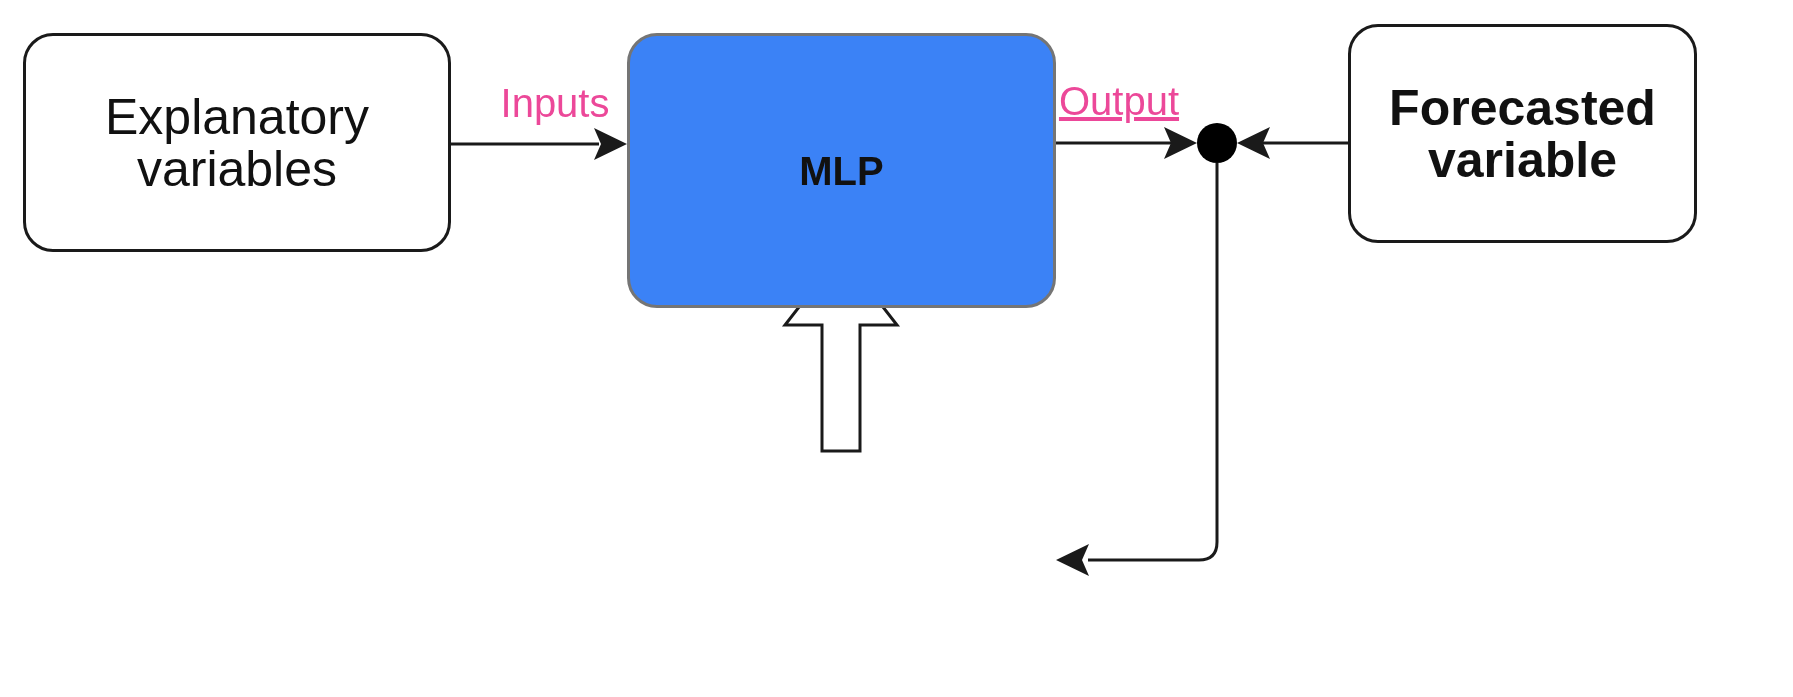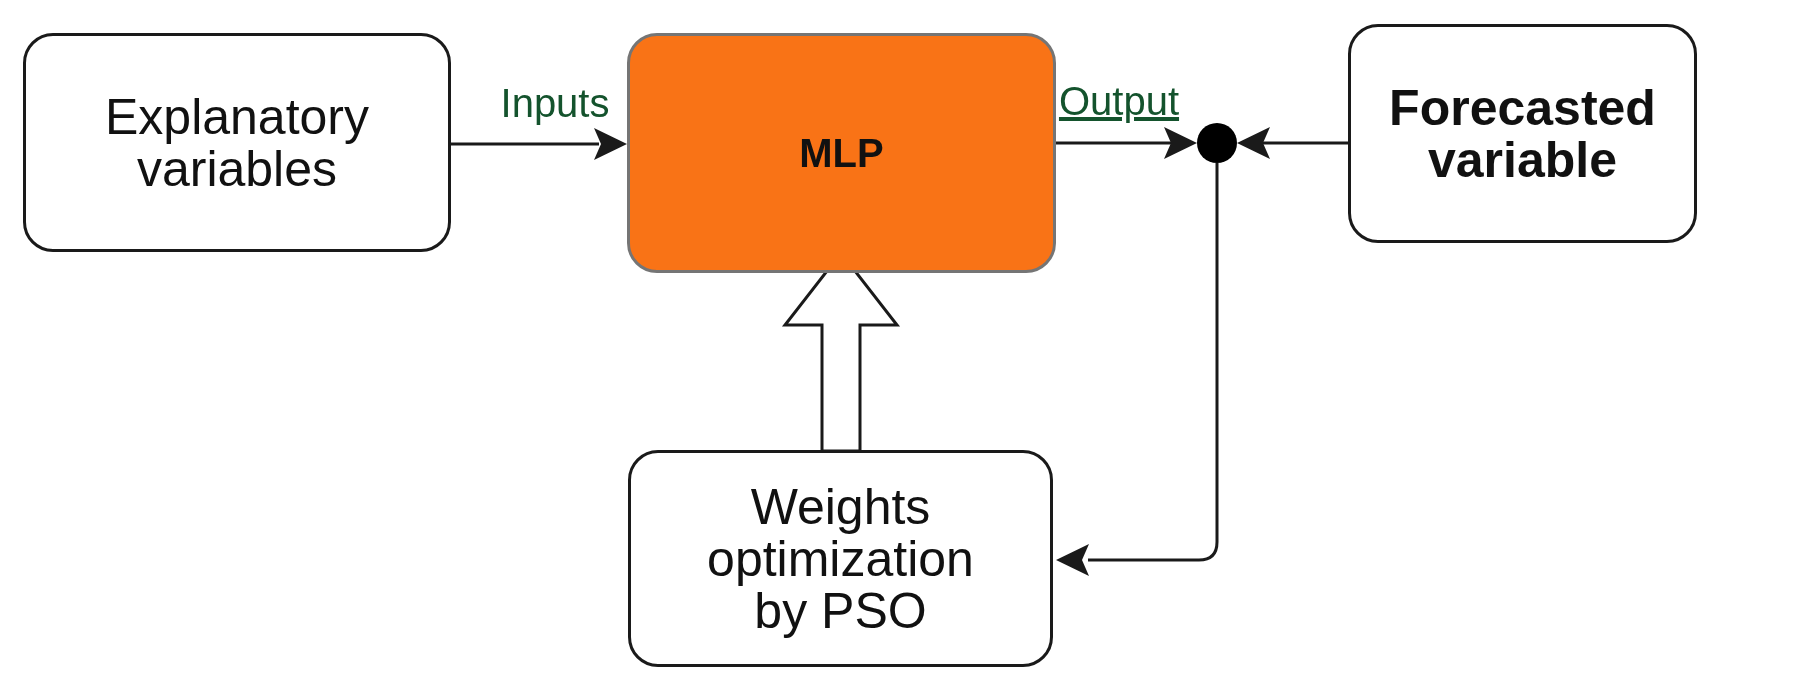--- a/index.html
+++ b/index.html
@@ -26,40 +26,40 @@
     position: absolute;
     box-sizing: border-box;
     border-radius: 30px;
     background: #ffffff;
     border: 3px solid #1a1a1a;
     display: flex;
     align-items: center;
     justify-content: center;
   }
   .box-explanatory { left: 23px;   top: 33px;  width: 428px; height: 219px; }
-  .box-mlp         { left: 627px;  top: 33px;  width: 429px; height: 240px;
-                     background: #f97316; border-color: #757575; justify-content: center; }
+  .box-mlp         { left: 627px;  top: 33px;  width: 429px; height: 275px;
+                     background: #3b82f6; border-color: #757575; justify-content: center; }
   .box-forecasted  { left: 1348px; top: 24px;  width: 349px; height: 219px; font-weight: bold; }
   .box-pso         { left: 628px;  top: 450px; width: 425px; height: 217px; }
 
   .box-label {
     white-space: pre-line;
     text-align: center;
     font-size: 50px;
     line-height: 52px;
     color: #111111;
   }
   .box-mlp .box-label { font-weight: bold; font-size: 40px; }
 
   .edge-label {
     position: absolute;
     transform: translate(-50%, -50%);
     font-size: 40px;
     line-height: 40px;
-    color: #14532d;
+    color: #ec4899;
     white-space: nowrap;
   }
   .label-inputs { left: 555px;  top: 103px; }
   .label-output { left: 1119px; top: 101px; text-decoration: underline; }
 </style>
 </head>
 <body>
 
 <div class="canvas">
 
@@ -89,23 +89,18 @@
 
   <div class="box box-mlp">
     <span class="box-label">MLP</span>
   </div>
 
   <div class="box box-forecasted">
     <span class="box-label">Forecasted
 variable</span>
   </div>
 
-  <div class="box box-pso">
-    <span class="box-label">Weights
-optimization
-by PSO</span>
-  </div>
 
   <span class="edge-label label-inputs">Inputs</span>
 
   <span class="edge-label label-output">Output</span>
 
 </div>
 
 </body></html>

